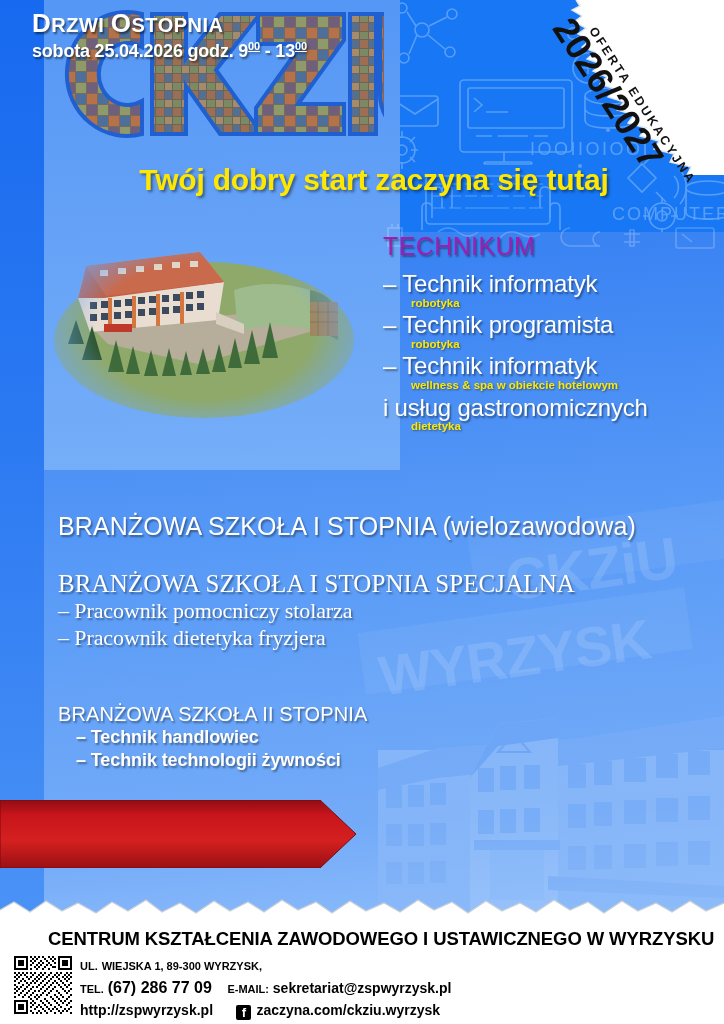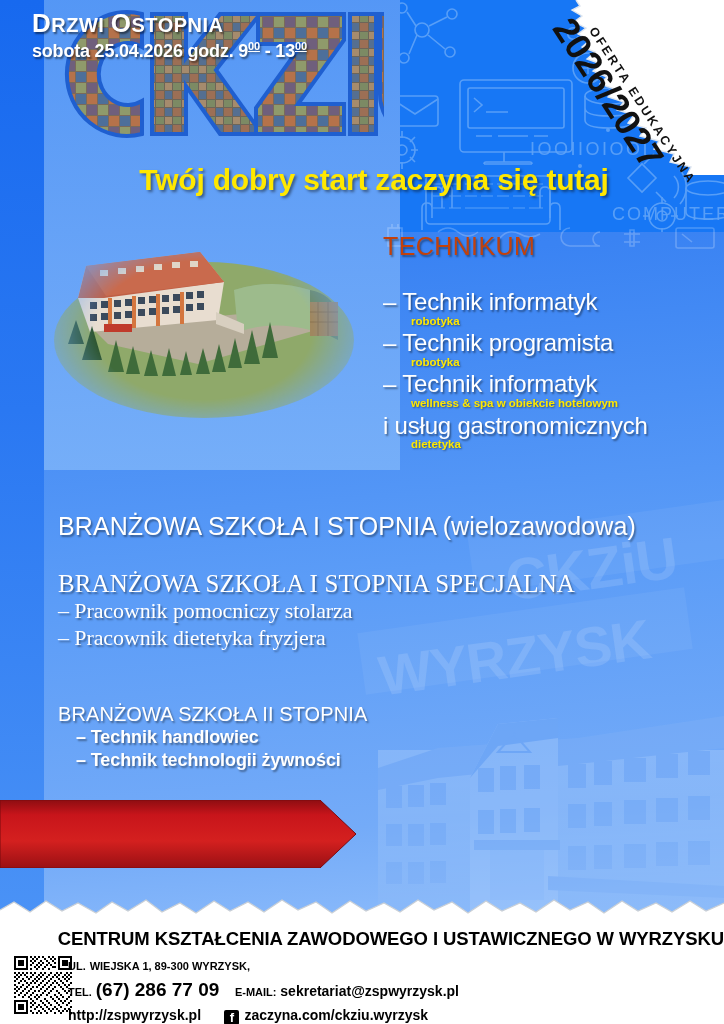--- a/index.html
+++ b/index.html
@@ -84,22 +84,22 @@
   .wm-band{
     position:absolute; z-index:2; background:rgba(255,255,255,.055);
     transform:rotate(-8deg);
   }
   .bld-wm{ position:absolute; left:378px; top:690px; width:346px; height:225px; z-index:2; opacity:.42; }
   .bld-wm svg{ width:100%; height:100%; display:block; }
 
   
   .tech-block{ position:absolute; left:383px; top:232px; width:341px; z-index:6; }
   .h-tech{
-    font-size:25px; color:#c2410c; letter-spacing:.4px;
-    text-shadow:1.5px 1.5px 2px rgba(0,0,0,.4); margin-bottom:29px;
+    font-size:25px; color:#a21caf; letter-spacing:.4px;
+    text-shadow:1.5px 1.5px 2px rgba(0,0,0,.4); margin-bottom:11px;
   }
   .t-item{
     font-size:24px; color:#fff; letter-spacing:-.2px; line-height:1.04;
     text-shadow:1.5px 1.5px 2px rgba(0,0,0,.42);
   }
   .t-sub{
     font-size:11.5px; font-weight:bold; color:#ffe800; padding-left:28px;
     text-shadow:1px 1px 2px rgba(0,0,0,.45); line-height:1.15; margin-bottom:3px;
   }
 
@@ -121,29 +121,29 @@
   .r-l2{ font-size:18px; font-weight:bold; margin-top:1px; letter-spacing:-.2px; }
   .r-l2 sup{ font-size:11px; vertical-align:super; text-decoration:underline; }
 
   
   .torn-bottom{ position:absolute; left:0; top:892px; width:724px; height:34px; z-index:8; }
   .torn-bottom svg{ display:block; width:100%; height:100%; }
 
   
   .footer{ position:absolute; left:0; top:920px; width:724px; height:104px; background:#fff; z-index:9; }
   .f-title{
-    position:absolute; left:0; top:8px; width:724px; text-align:right;
-    font-size:18.5px; font-weight:bold; color:#000; letter-spacing:-.1px;
+    position:absolute; left:0; top:8px; width:724px; text-align:left;
+    font-size:18.5px; font-weight:bold; color:#000; letter-spacing:-.1px;padding-left:48px;
   }
   .qr{ position:absolute; left:14px; top:36px; width:58px; height:58px; }
   .qr svg{ display:block; }
-  .f-contact{ position:absolute; left:68px; top:35px; color:#000; }
+  .f-contact{ position:absolute; left:80px; top:35px; color:#000; }
   .fc-line{ font-size:14px; font-weight:bold; line-height:1.5; white-space:nowrap; }
   .fc-line .sc{ font-size:11px; }
-  .fc-line .big{ font-size:19px;text-align:center; }
+  .fc-line .big{ font-size:16px;text-align:center; }
   .fb-ico{
     display:inline-block; width:15px; height:15px; background:#000; color:#fff;
     border-radius:2px; font-size:13px; font-weight:bold; text-align:center;
     line-height:15px; vertical-align:-2px; margin-right:5px;
   }
 </style>
 </head>
 <body>
 
 <div id="poster">

